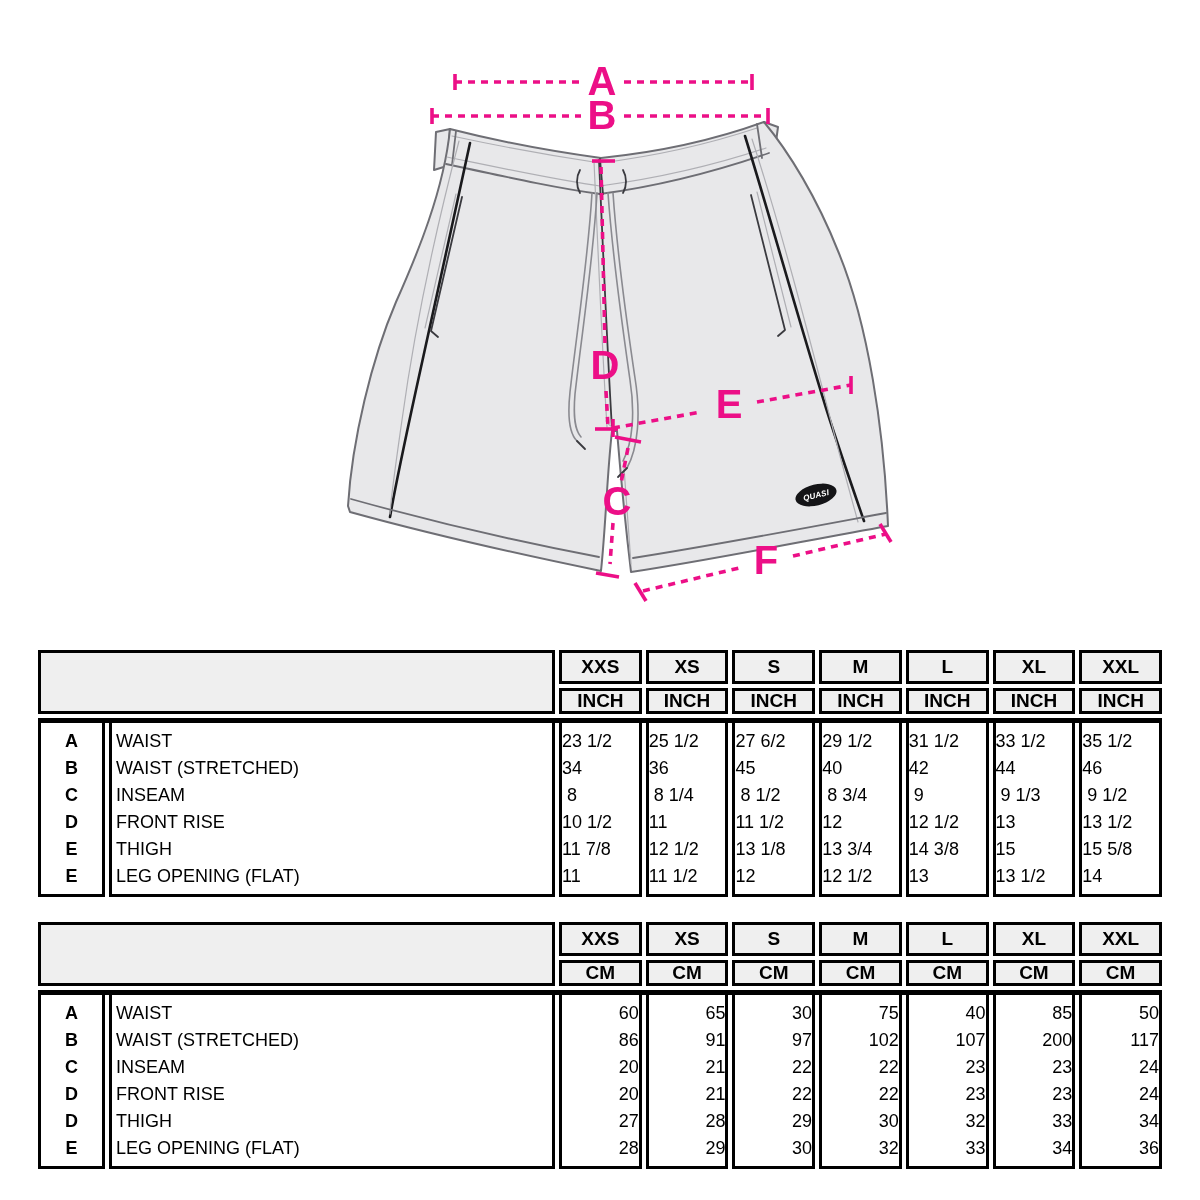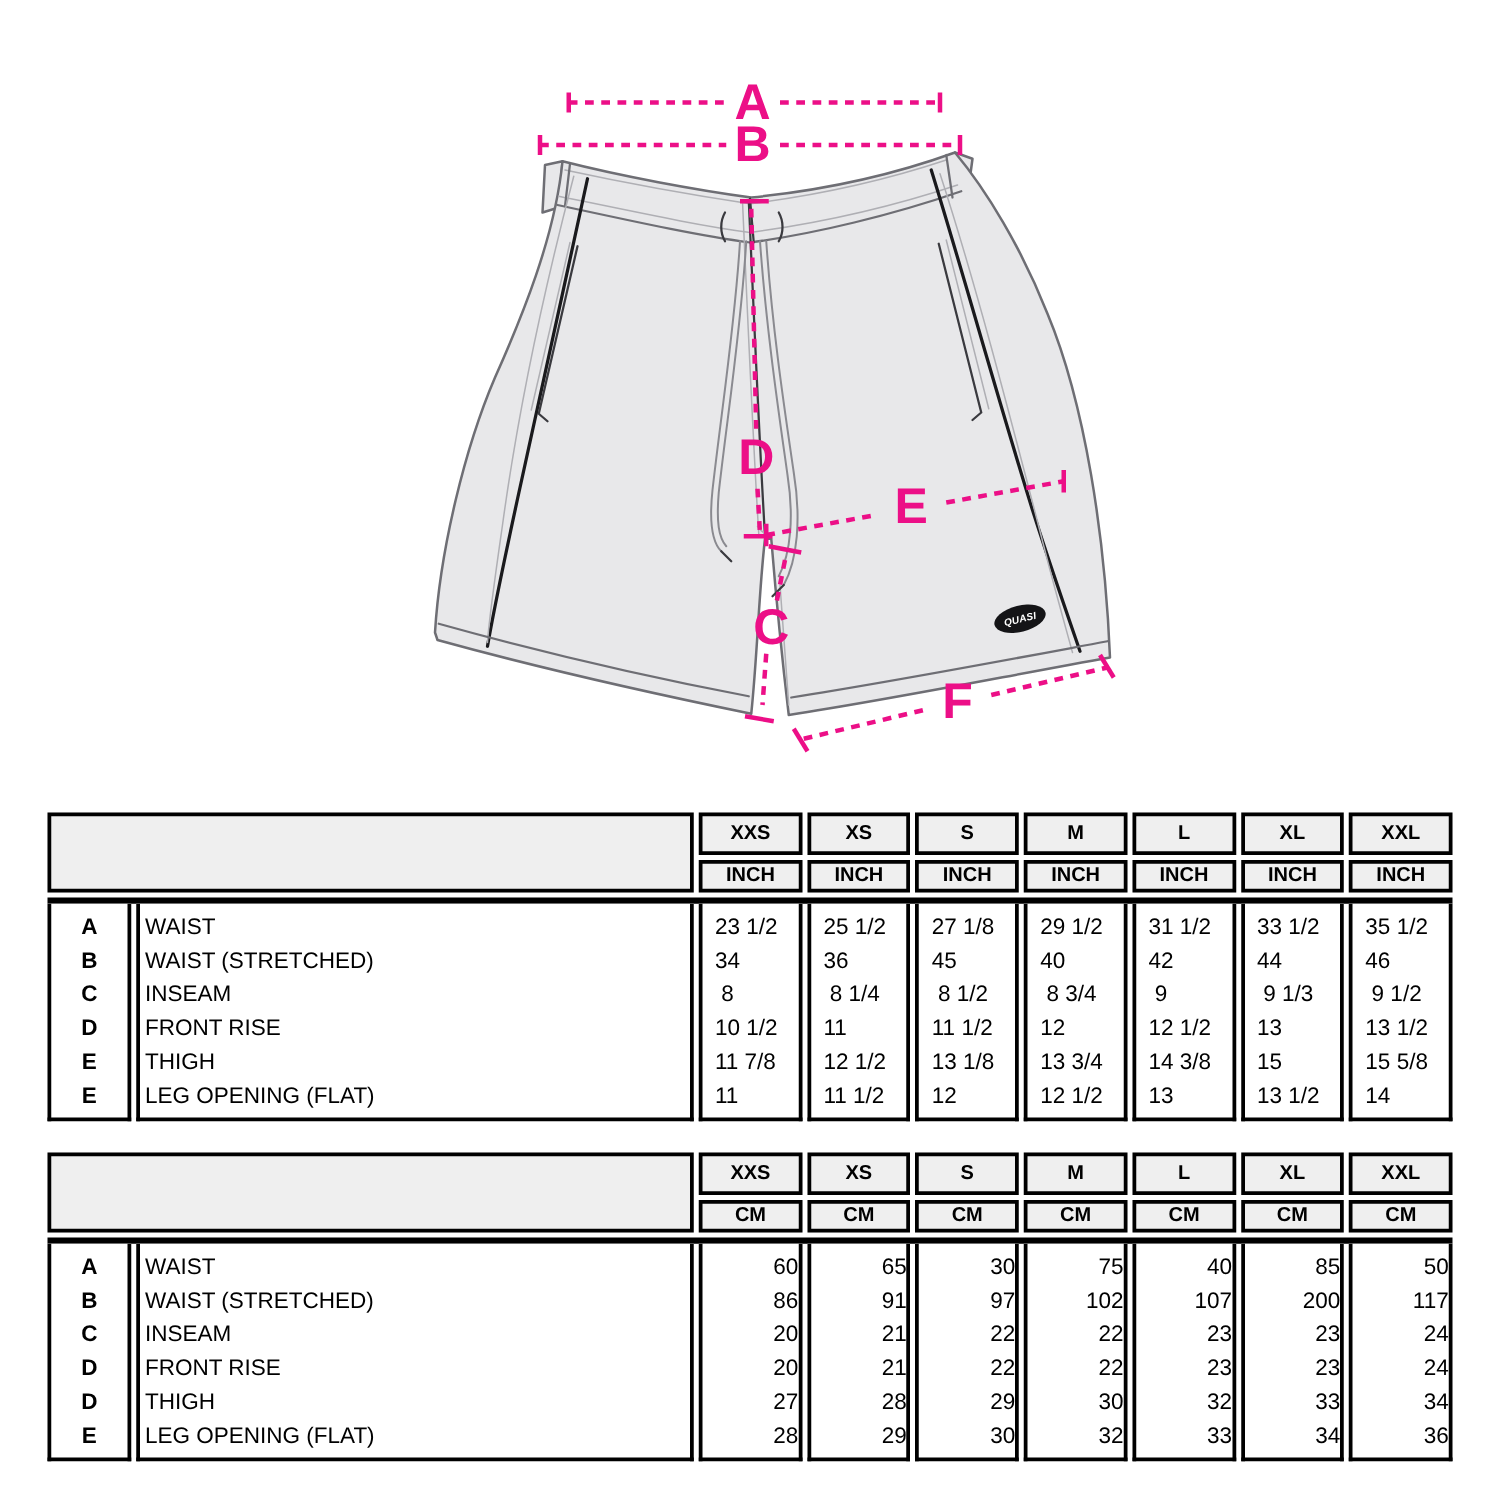--- a/index.html
+++ b/index.html
@@ -19,30 +19,30 @@
             fill:#EC0F87;text-anchor:middle;}
   .logotext{font-family:"Liberation Sans",sans-serif;font-weight:bold;font-style:italic;
             font-size:8px;fill:#fff;text-anchor:middle;letter-spacing:.2px;}
   
   .tbl{position:absolute;left:38px;width:1124px;display:grid;
        grid-template-columns:67px 446px repeat(7,1fr);column-gap:4px;
        grid-template-rows:auto auto 5px auto;}
   .t1{top:650px;} .t2{top:922px;}
   .corner{grid-column:1/3;grid-row:1/3;background:#EFEFEF;border:3px solid #000;margin-bottom:4px;}
   .hcell{background:#EFEFEF;border:3px solid #000;display:flex;align-items:center;
-         justify-content:center;font-weight:bold;font-size:16px;margin-bottom:4px;}
+         justify-content:center;font-weight:bold;font-size:19px;margin-bottom:4px;}
   .hsize{grid-row:1;height:28px;}
   .hunit{grid-row:2;height:20px;}
   .rule{grid-column:1/-1;grid-row:3;background:#000;height:5px;}
   .bcell{grid-row:4;border:3px solid #000;border-top:none;background:#fff;
          padding-top:5px;padding-bottom:4px;}
   .r{height:27px;line-height:27px;font-size:18px;}
   .bletters{text-align:center;font-weight:bold;font-size:19px;}
   .blabels .r{padding-left:4px;}
-  .vi .r{padding-left:10px;white-space:pre;}
+  .vi .r{padding-left:0;white-space:pre;}
   .vc .r{text-align:right;}
 </style>
 </head>
 <body>
 
 <div class="page">
 
   <svg class="diagram" viewBox="0 0 1200 648">
 
     <g>
@@ -179,21 +179,21 @@
     </div>
     <div class="bcell vi">
       <div class="r">25 1/2</div>
       <div class="r">36</div>
       <div class="r"> 8 1/4</div>
       <div class="r">11</div>
       <div class="r">12 1/2</div>
       <div class="r">11 1/2</div>
     </div>
     <div class="bcell vi">
-      <div class="r">27 1/8</div>
+      <div class="r">27 6/2</div>
       <div class="r">45</div>
       <div class="r"> 8 1/2</div>
       <div class="r">11 1/2</div>
       <div class="r">13 1/8</div>
       <div class="r">12</div>
     </div>
     <div class="bcell vi">
       <div class="r">29 1/2</div>
       <div class="r">40</div>
       <div class="r"> 8 3/4</div>

